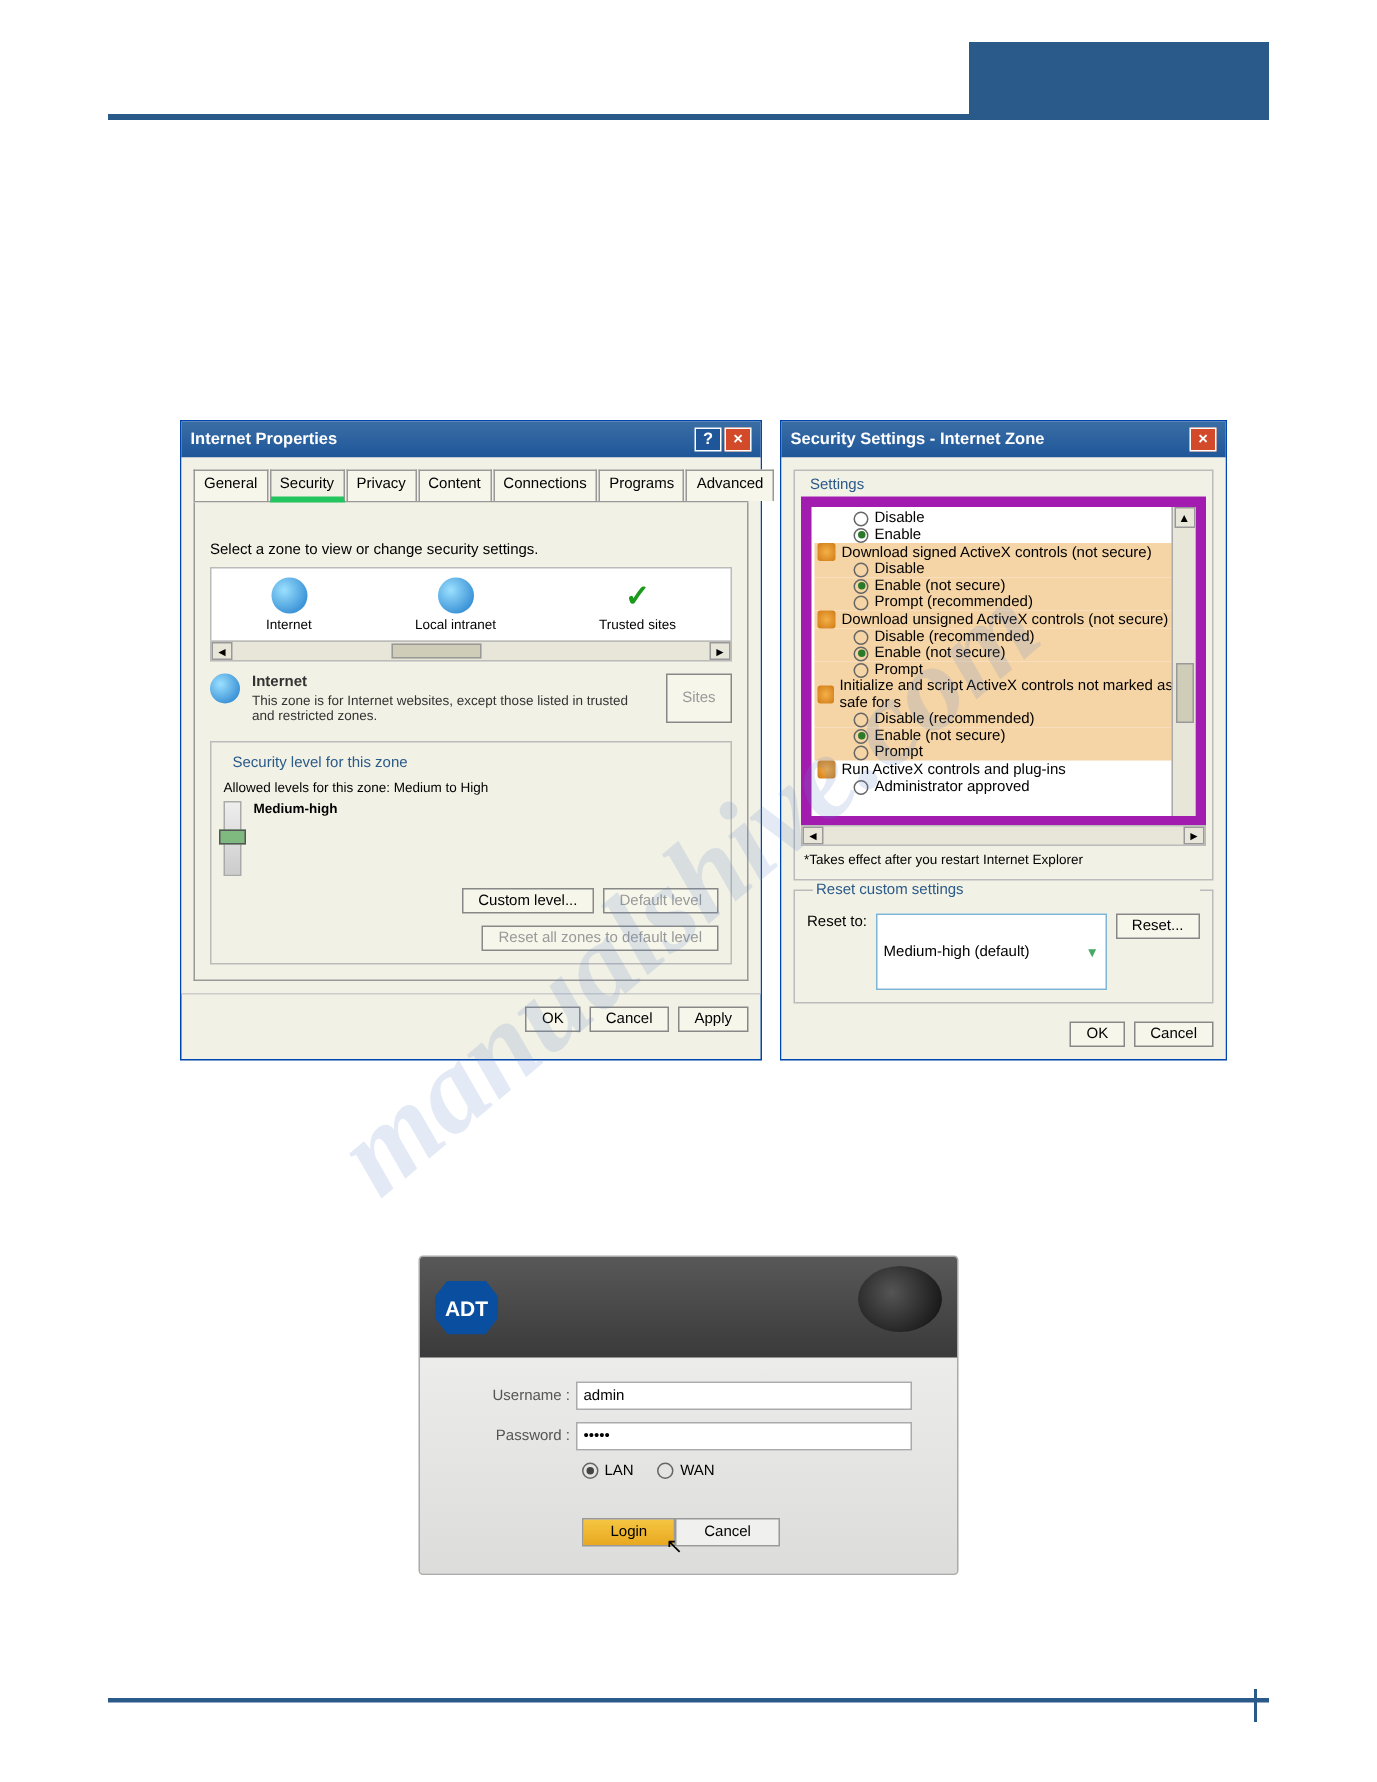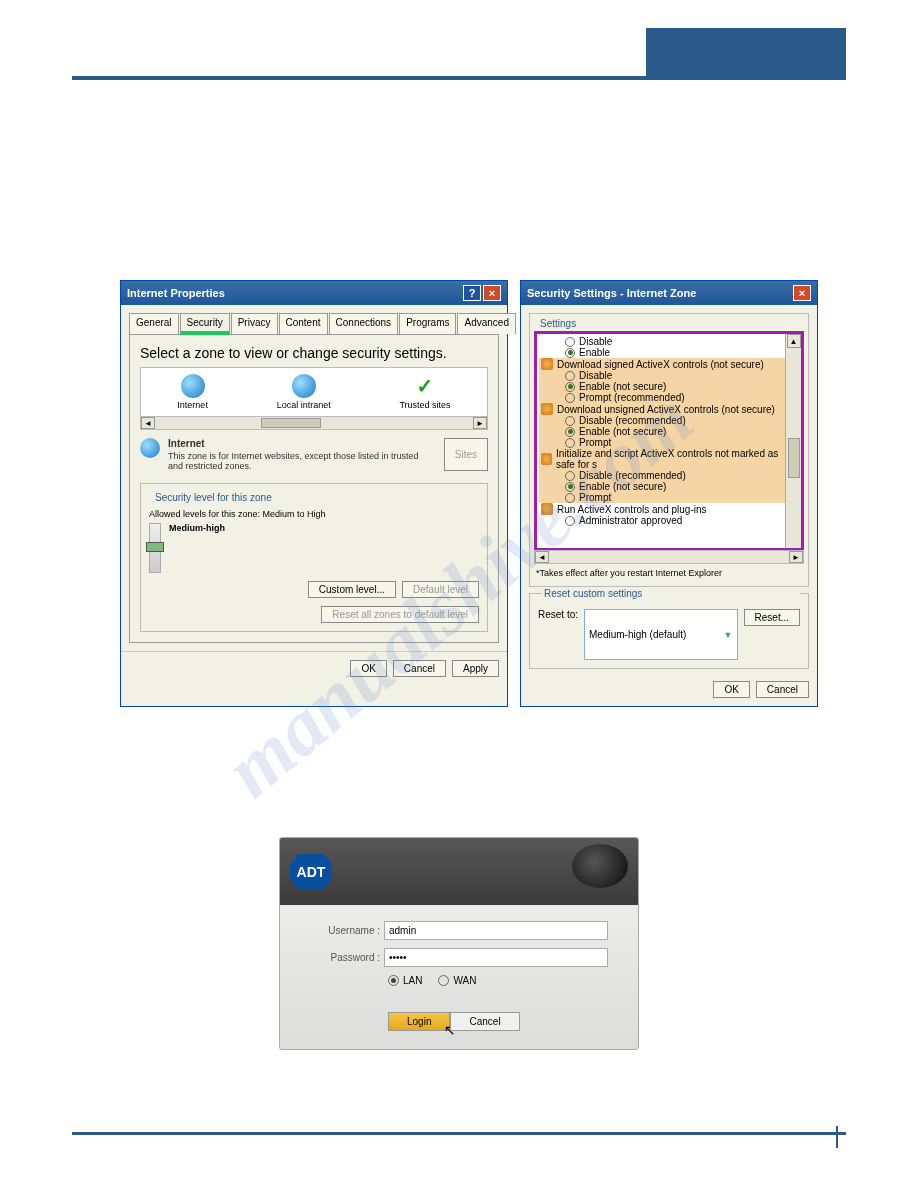--- a/index.html
+++ b/index.html
@@ -17,21 +17,21 @@
 .xp-help { background: #1e5699; color: #fff; }
 .xp-close { background: #d24a2a; color: #fff; }
 
 .w1 { width: 388px; }
 .xp-body { padding: 8px; background: #f2f1e5; }
 .tabs { display: flex; border-bottom: 1px solid #999; font-size: 10px; }
 .tab { padding: 3px 6px; border: 1px solid #999; border-bottom: none; background: #f7f6eb; margin-right: 1px; cursor: pointer; }
 .tab.active { background: #f2f1e5; border-bottom: 4px solid #22c55e; margin-bottom: -1px; }
 
 .tab-panel { border: 1px solid #999; border-top: none; padding: 10px; background: #f2f1e5; }
-.sel-label { font-size: 14px; margin-bottom: 6px; }
+.sel-label { font-size: 10px; margin-bottom: 6px; margin-top: 16px; }
 .zones { display: flex; justify-content: space-around; border: 1px solid #bbb; padding: 6px 2px; background: #fff; position: relative; }
 .zone { text-align: center; font-size: 9px; }
 .globe { width: 24px; height: 24px; border-radius: 50%; background: radial-gradient(circle at 35% 35%, #9be0ff, #1a78c8); margin: 0 auto 2px; }
 .check { width: 24px; height: 24px; margin: 0 auto 2px; display: flex; align-items: center; justify-content: center; color: #1a9a1a; font-size: 20px; font-weight: bold; }
 .scroll-h { height: 14px; background: #e8e6d9; border: 1px solid #bbb; margin-top: -1px; position: relative; display:flex; align-items:center; justify-content:space-between;}
 .sh-btn{width:14px;height:12px;background:#e8e6d9;border:1px solid #999;display:flex;align-items:center;justify-content:center;font-size:8px;}
 .sh-thumb{position:absolute;left:120px;top:1px;width:60px;height:10px;background:#cfcdb8;border:1px solid #999;}
 
 .zone-info { display: flex; gap: 8px; padding: 8px 0; }
 .zone-info .info-text { flex: 1; font-size: 9px; color: #333; }
@@ -46,21 +46,21 @@
 .slider-v { width: 12px; height: 50px; background: linear-gradient(#eee,#ccc); border:1px solid #aaa; position:relative;}
 .slider-thumb{position:absolute;left:-4px;top:18px;width:18px;height:10px;background:#7fb97f;border:1px solid #555;}
 .level-text { font-size: 9px; }
 .level-text b { display: block; }
 .btn-row { display: flex; justify-content: flex-end; gap: 6px; margin-top: 8px; }
 .bottom-btns { display: flex; justify-content: flex-end; gap: 6px; padding: 8px; border-top: 1px solid #ccc; }
 
 .w2 { width: 390px; }
 .settings-fs { border: 1px solid #bbb; padding: 4px; }
 .settings-title { color: #2a5a8a; font-size: 10px; margin: -10px 0 2px 4px; background: #f2f1e5; display: inline-block; padding: 0 2px; }
-.tree { border: 3px solid #a21caf; background: #fff; height: 220px; overflow: hidden; font-size: 10px; padding: 2px; position: relative; }
+.tree { border: 7px solid #a21caf; background: #fff; height: 220px; overflow: hidden; font-size: 10px; padding: 2px; position: relative; }
 .node { display: flex; align-items: center; gap: 4px; padding-left: 12px; }
 .node.group { padding-left: 2px; font-weight: normal; }
 .node.group.hl { background: #f5d4a6; }
 .opt { display: flex; align-items: center; gap: 4px; padding-left: 26px; }
 .opt.hl { background: #f5d4a6; }
 .radio { width: 10px; height: 10px; border: 1px solid #666; border-radius: 50%; display: inline-flex; align-items: center; justify-content: center; }
 .radio.checked::after { content: ''; width: 5px; height: 5px; background: #2a7a2a; border-radius: 50%; }
 .ic-gear{width:12px;height:12px;background:radial-gradient(#f5b048,#cf7a15);border-radius:2px;}
 .tree-scroll{position:absolute;right:0;top:0;width:16px;height:218px;background:#e8e6d9;border-left:1px solid #aaa;}
 .tree-scroll .sh-btn{width:14px;height:14px;margin:0 auto;}

